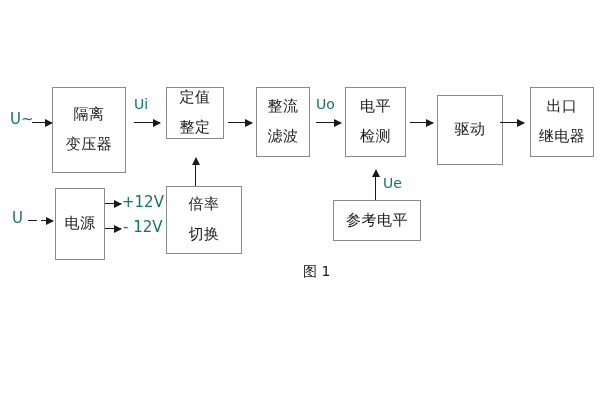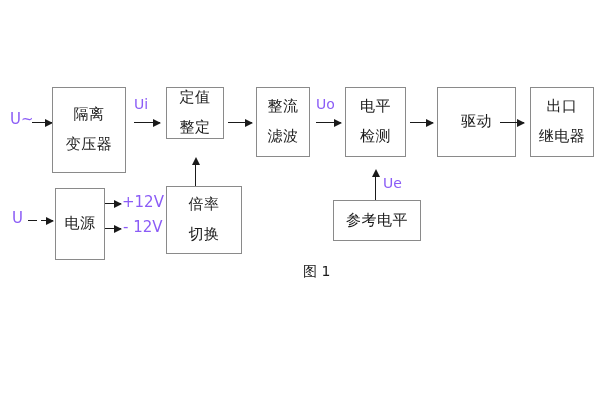--- a/index.html
+++ b/index.html
@@ -35,21 +35,21 @@
     line-height: 1.05;
     letter-spacing: 0.5px;
     white-space: nowrap;
   }
   .box.two-line .line:first-child {
     margin-bottom: 14px;
   }
   .label {
     position: absolute;
     font-size: 14px;
-    color: #8b5cf6;
+    color: #0f766e;
     white-space: nowrap;
     line-height: 1;
   }
   .label.big {
     font-size: 15px;
   }
   
   .harrow {
     position: absolute;
     height: 1px;
@@ -128,21 +128,21 @@
   <div class="label" style="left:316px; top:97px;">Uo</div>
   <div class="harrow" style="left:316px; top:122px; width:25px;"></div>
 
   <div class="box two-line" style="left:345px; top:87px; width:61px; height:70px;">
     <span class="line">电平</span>
     <span class="line">检测</span>
   </div>
 
   <div class="harrow" style="left:410px; top:122px; width:23px;"></div>
 
-  <div class="box" style="left:437px; top:87px; width:79px; height:70px;">
+  <div class="box" style="left:437px; top:95px; width:66px; height:70px;">
     <span class="line">驱动</span>
   </div>
 
   <div class="harrow" style="left:500px; top:122px; width:24px;"></div>
 
   <div class="box two-line" style="left:530px; top:87px; width:64px; height:70px;">
     <span class="line">出口</span>
     <span class="line">继电器</span>
   </div>
 

